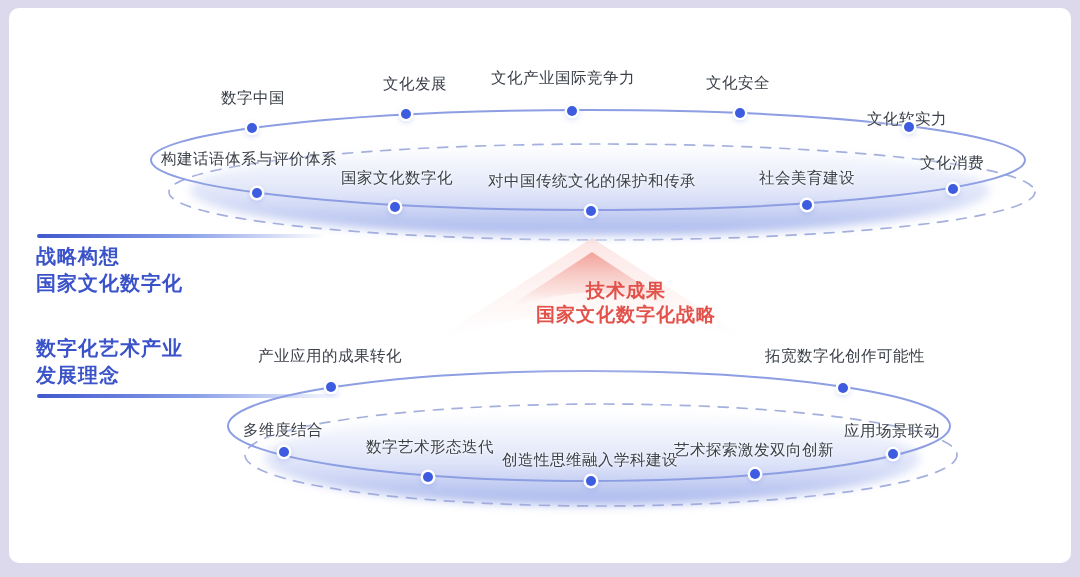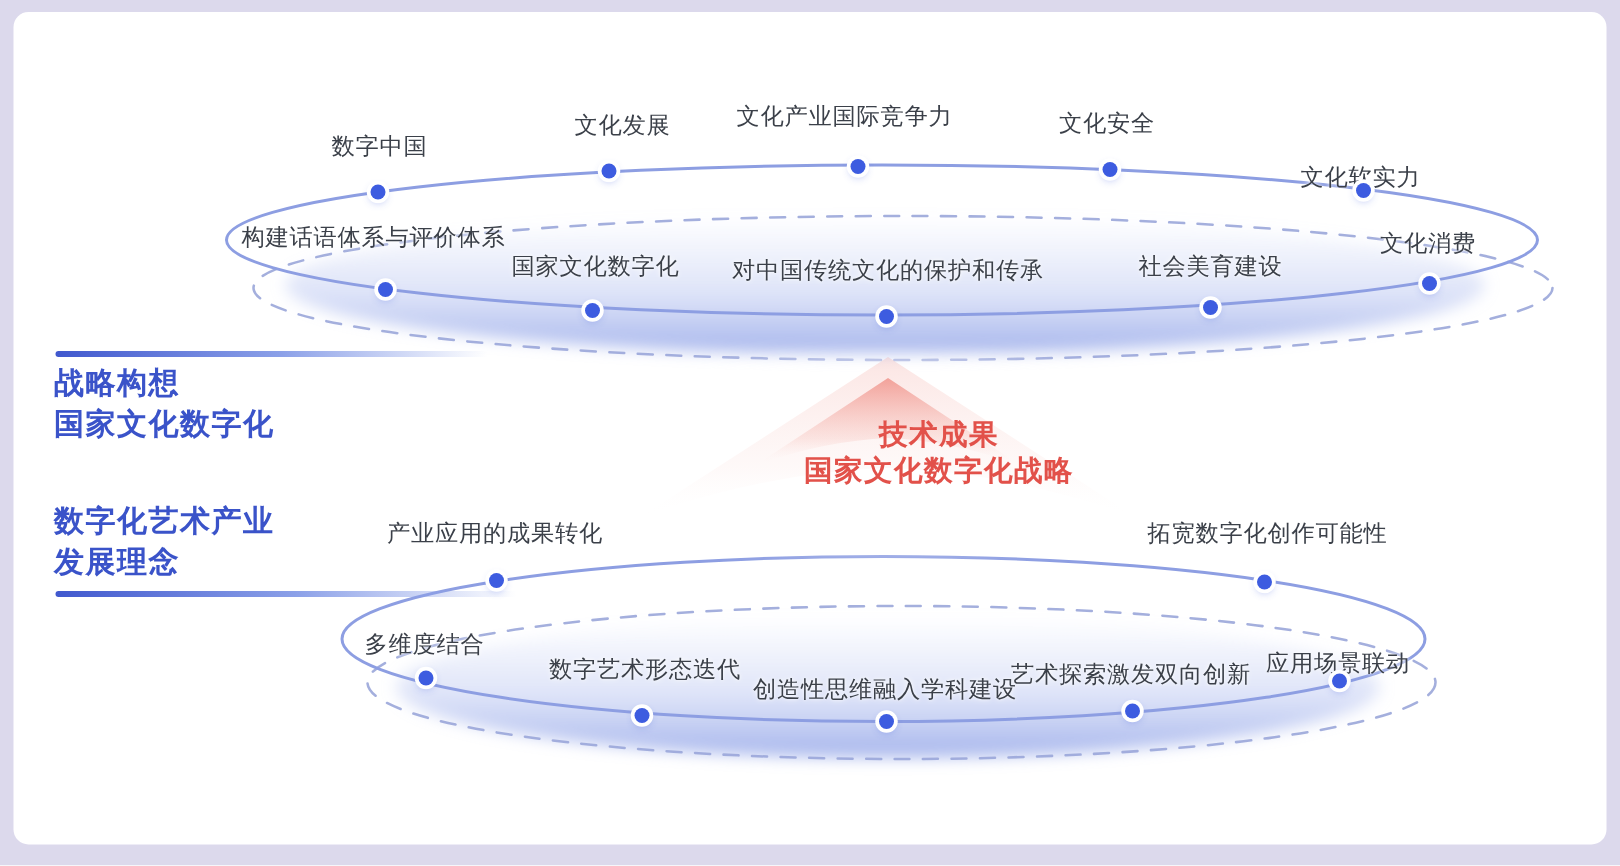--- a/index.html
+++ b/index.html
@@ -118,16 +118,16 @@
     </div>
   <div class="layer">
       <div class="node-label" style="left: 283px; top: 430px;">多维度结合</div>
       <div class="node-dot" style="left: 284px; top: 452px;"></div>
       <div class="node-label" style="left: 430px; top: 447px;">数字艺术形态迭代</div>
       <div class="node-dot" style="left: 428px; top: 477px;"></div>
       <div class="node-label" style="left: 590px; top: 460px;">创造性思维融入学科建设</div>
       <div class="node-dot" style="left: 591px; top: 481px;"></div>
       <div class="node-label" style="left: 754px; top: 450px;">艺术探索激发双向创新</div>
       <div class="node-dot" style="left: 755px; top: 474px;"></div>
-      <div class="node-label" style="left: 892px; top: 431px; margin-top: 12px;">应用场景联动</div>
+      <div class="node-label" style="left: 892px; top: 431px;">应用场景联动</div>
       <div class="node-dot" style="left: 893px; top: 454px;"></div>
     </div>
 </div>
 
 </body></html>

